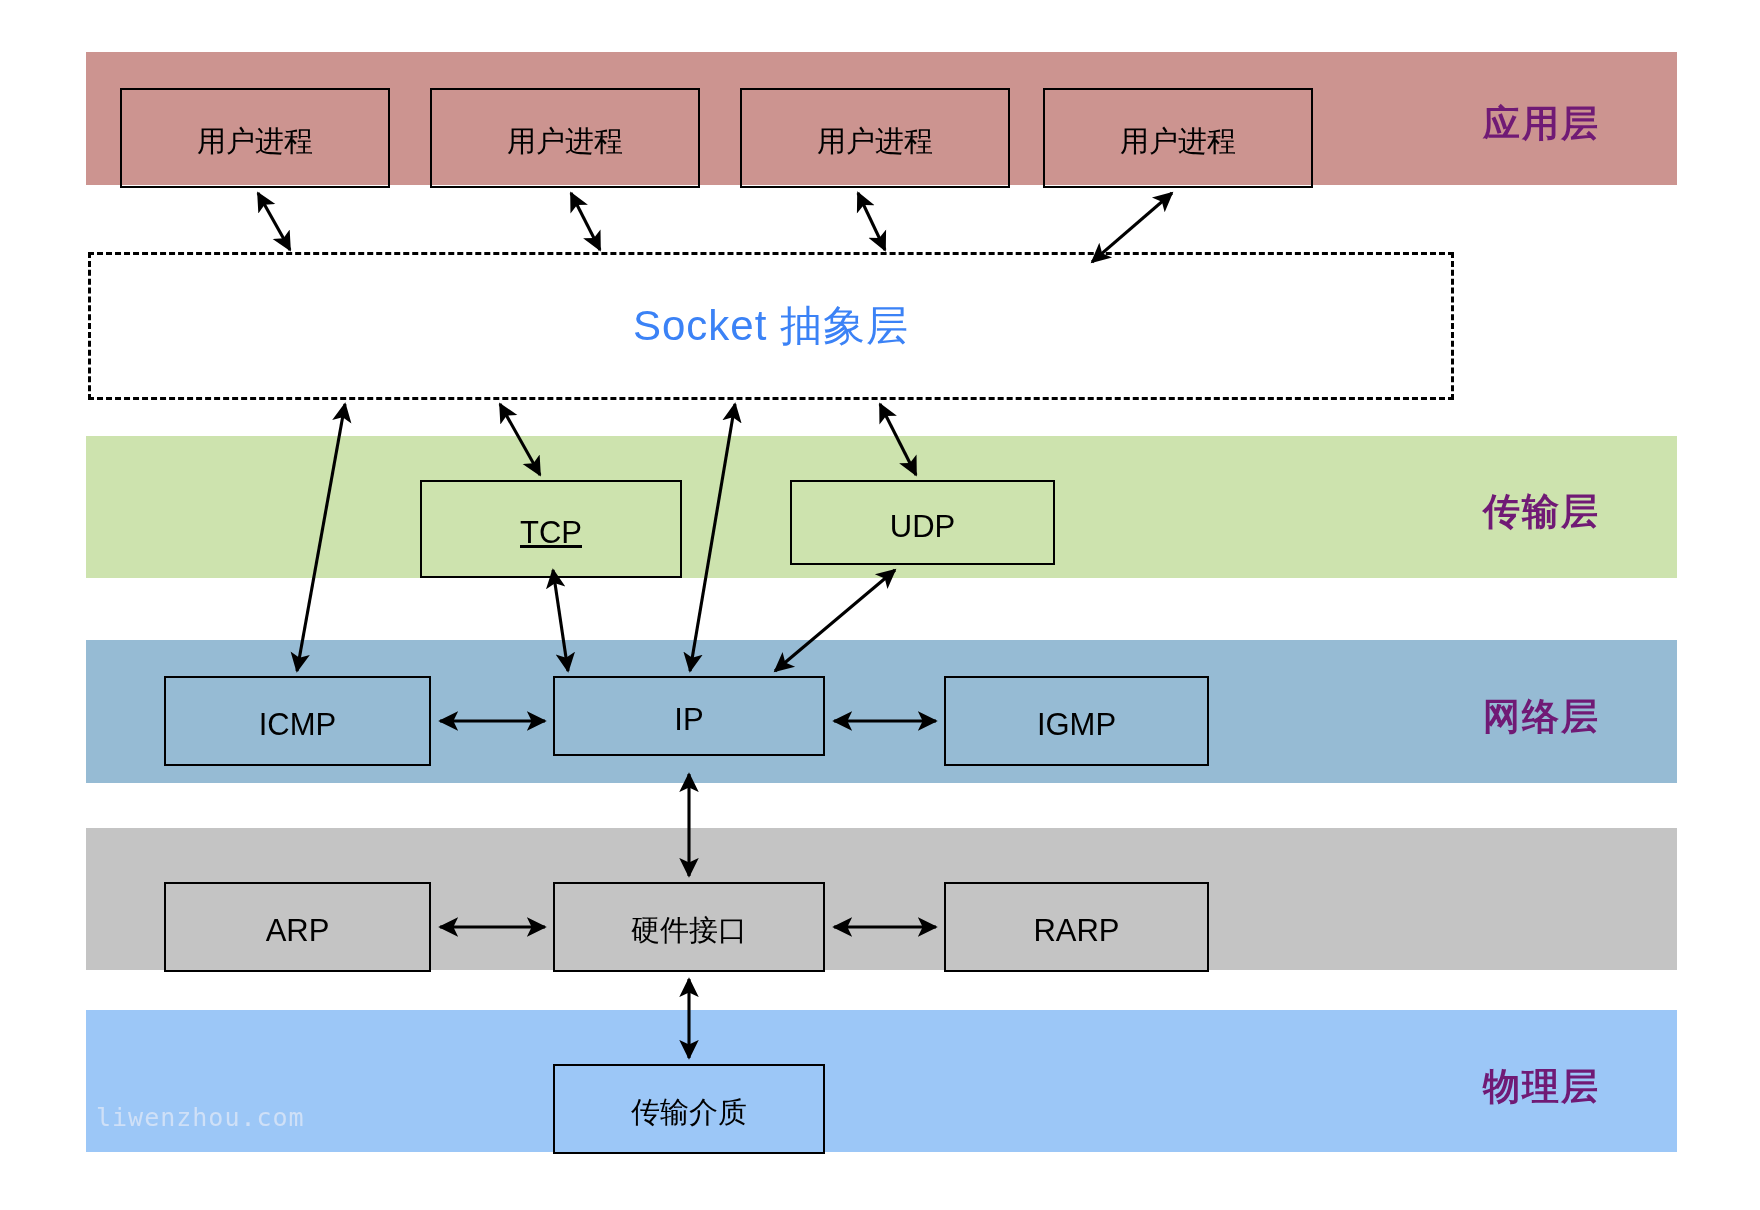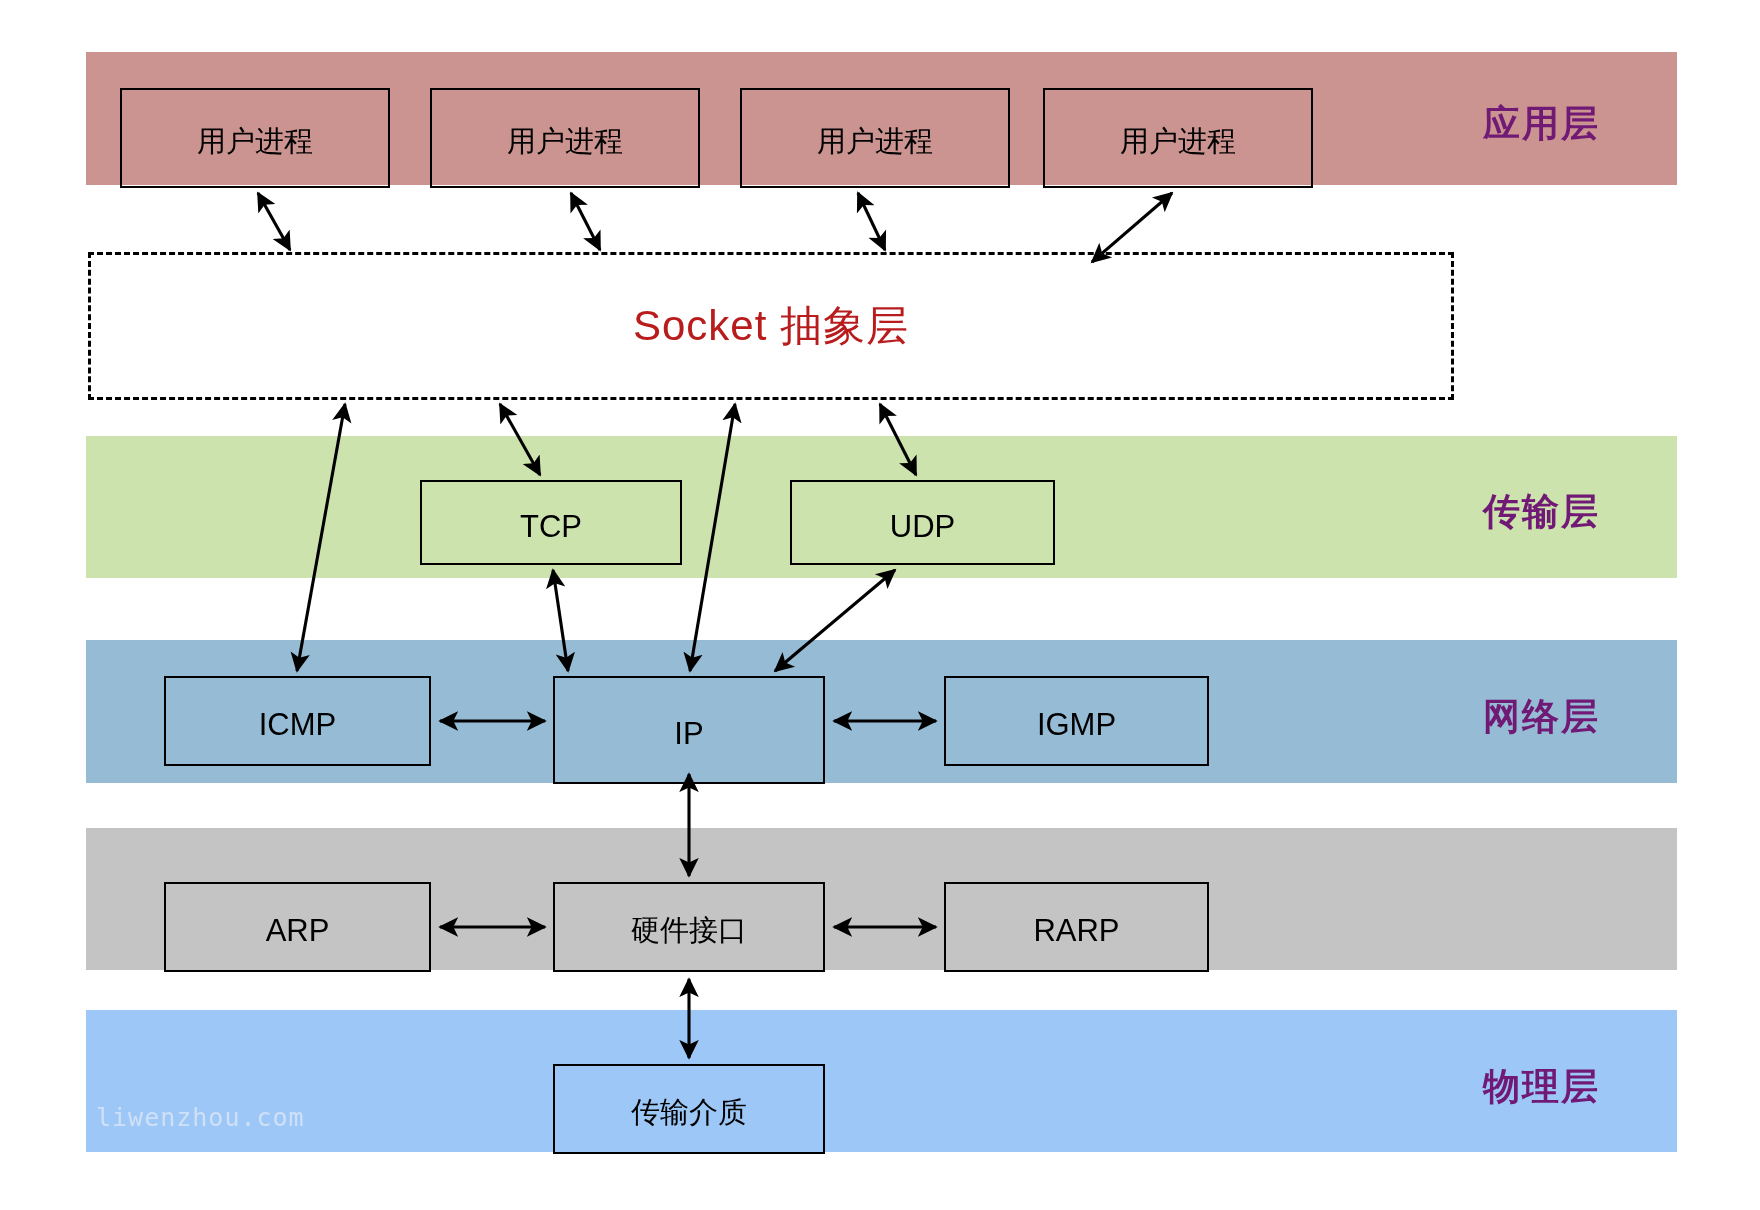--- a/index.html
+++ b/index.html
@@ -10,21 +10,21 @@
   .band-label{position:absolute;font-weight:bold;color:#701a75;white-space:nowrap;
               font-size:37px;letter-spacing:2px;}
 
   .node{position:absolute;box-sizing:border-box;border:2.4px solid #000;
         display:flex;align-items:center;justify-content:center;
         background:transparent;color:#000;white-space:nowrap;}
   .node span{display:block;margin-top:8px;}
 
   .socket-layer{position:absolute;box-sizing:border-box;border:3px dashed #000;
                 background:#ffffff;display:flex;align-items:center;justify-content:center;}
-  .socket-layer span{font-size:42px;color:#b91c1c;letter-spacing:1px;}
+  .socket-layer span{font-size:42px;color:#3b82f6;letter-spacing:1px;}
 
   .cn{font-size:29px;}
   .en{font-size:31px;}
   .medium{font-size:29px;}
 
   #arrows{position:absolute;left:0;top:0;width:1760px;height:1210px;pointer-events:none;}
 
   .watermark{position:absolute;font-family:"DejaVu Sans Mono","Liberation Mono",monospace;
              font-size:25px;color:#cfe0f7;letter-spacing:1px;}
 </style>
@@ -54,31 +54,31 @@
     <span class="cn">用户进程</span>
   </div>
   <div class="node" style="left:1043px;top:88px;width:270px;height:100px;">
     <span class="cn">用户进程</span>
   </div>
 
   <div class="socket-layer" style="left:88px;top:252px;width:1366px;height:148px;">
     <span>Socket 抽象层</span>
   </div>
 
-  <div class="node" style="left:420px;top:480px;width:262px;height:85px;">
+  <div class="node" style="left:420px;top:480px;width:262px;height:98px;text-decoration:underline;">
     <span class="en">TCP</span>
   </div>
   <div class="node" style="left:790px;top:480px;width:265px;height:85px;">
     <span class="en">UDP</span>
   </div>
 
   <div class="node" style="left:164px;top:676px;width:267px;height:90px;">
     <span class="en">ICMP</span>
   </div>
-  <div class="node" style="left:553px;top:676px;width:272px;height:108px;">
+  <div class="node" style="left:553px;top:676px;width:272px;height:80px;">
     <span class="en">IP</span>
   </div>
   <div class="node" style="left:944px;top:676px;width:265px;height:90px;">
     <span class="en">IGMP</span>
   </div>
 
   <div class="node" style="left:164px;top:882px;width:267px;height:90px;">
     <span class="en">ARP</span>
   </div>
   <div class="node" style="left:553px;top:882px;width:272px;height:90px;">

